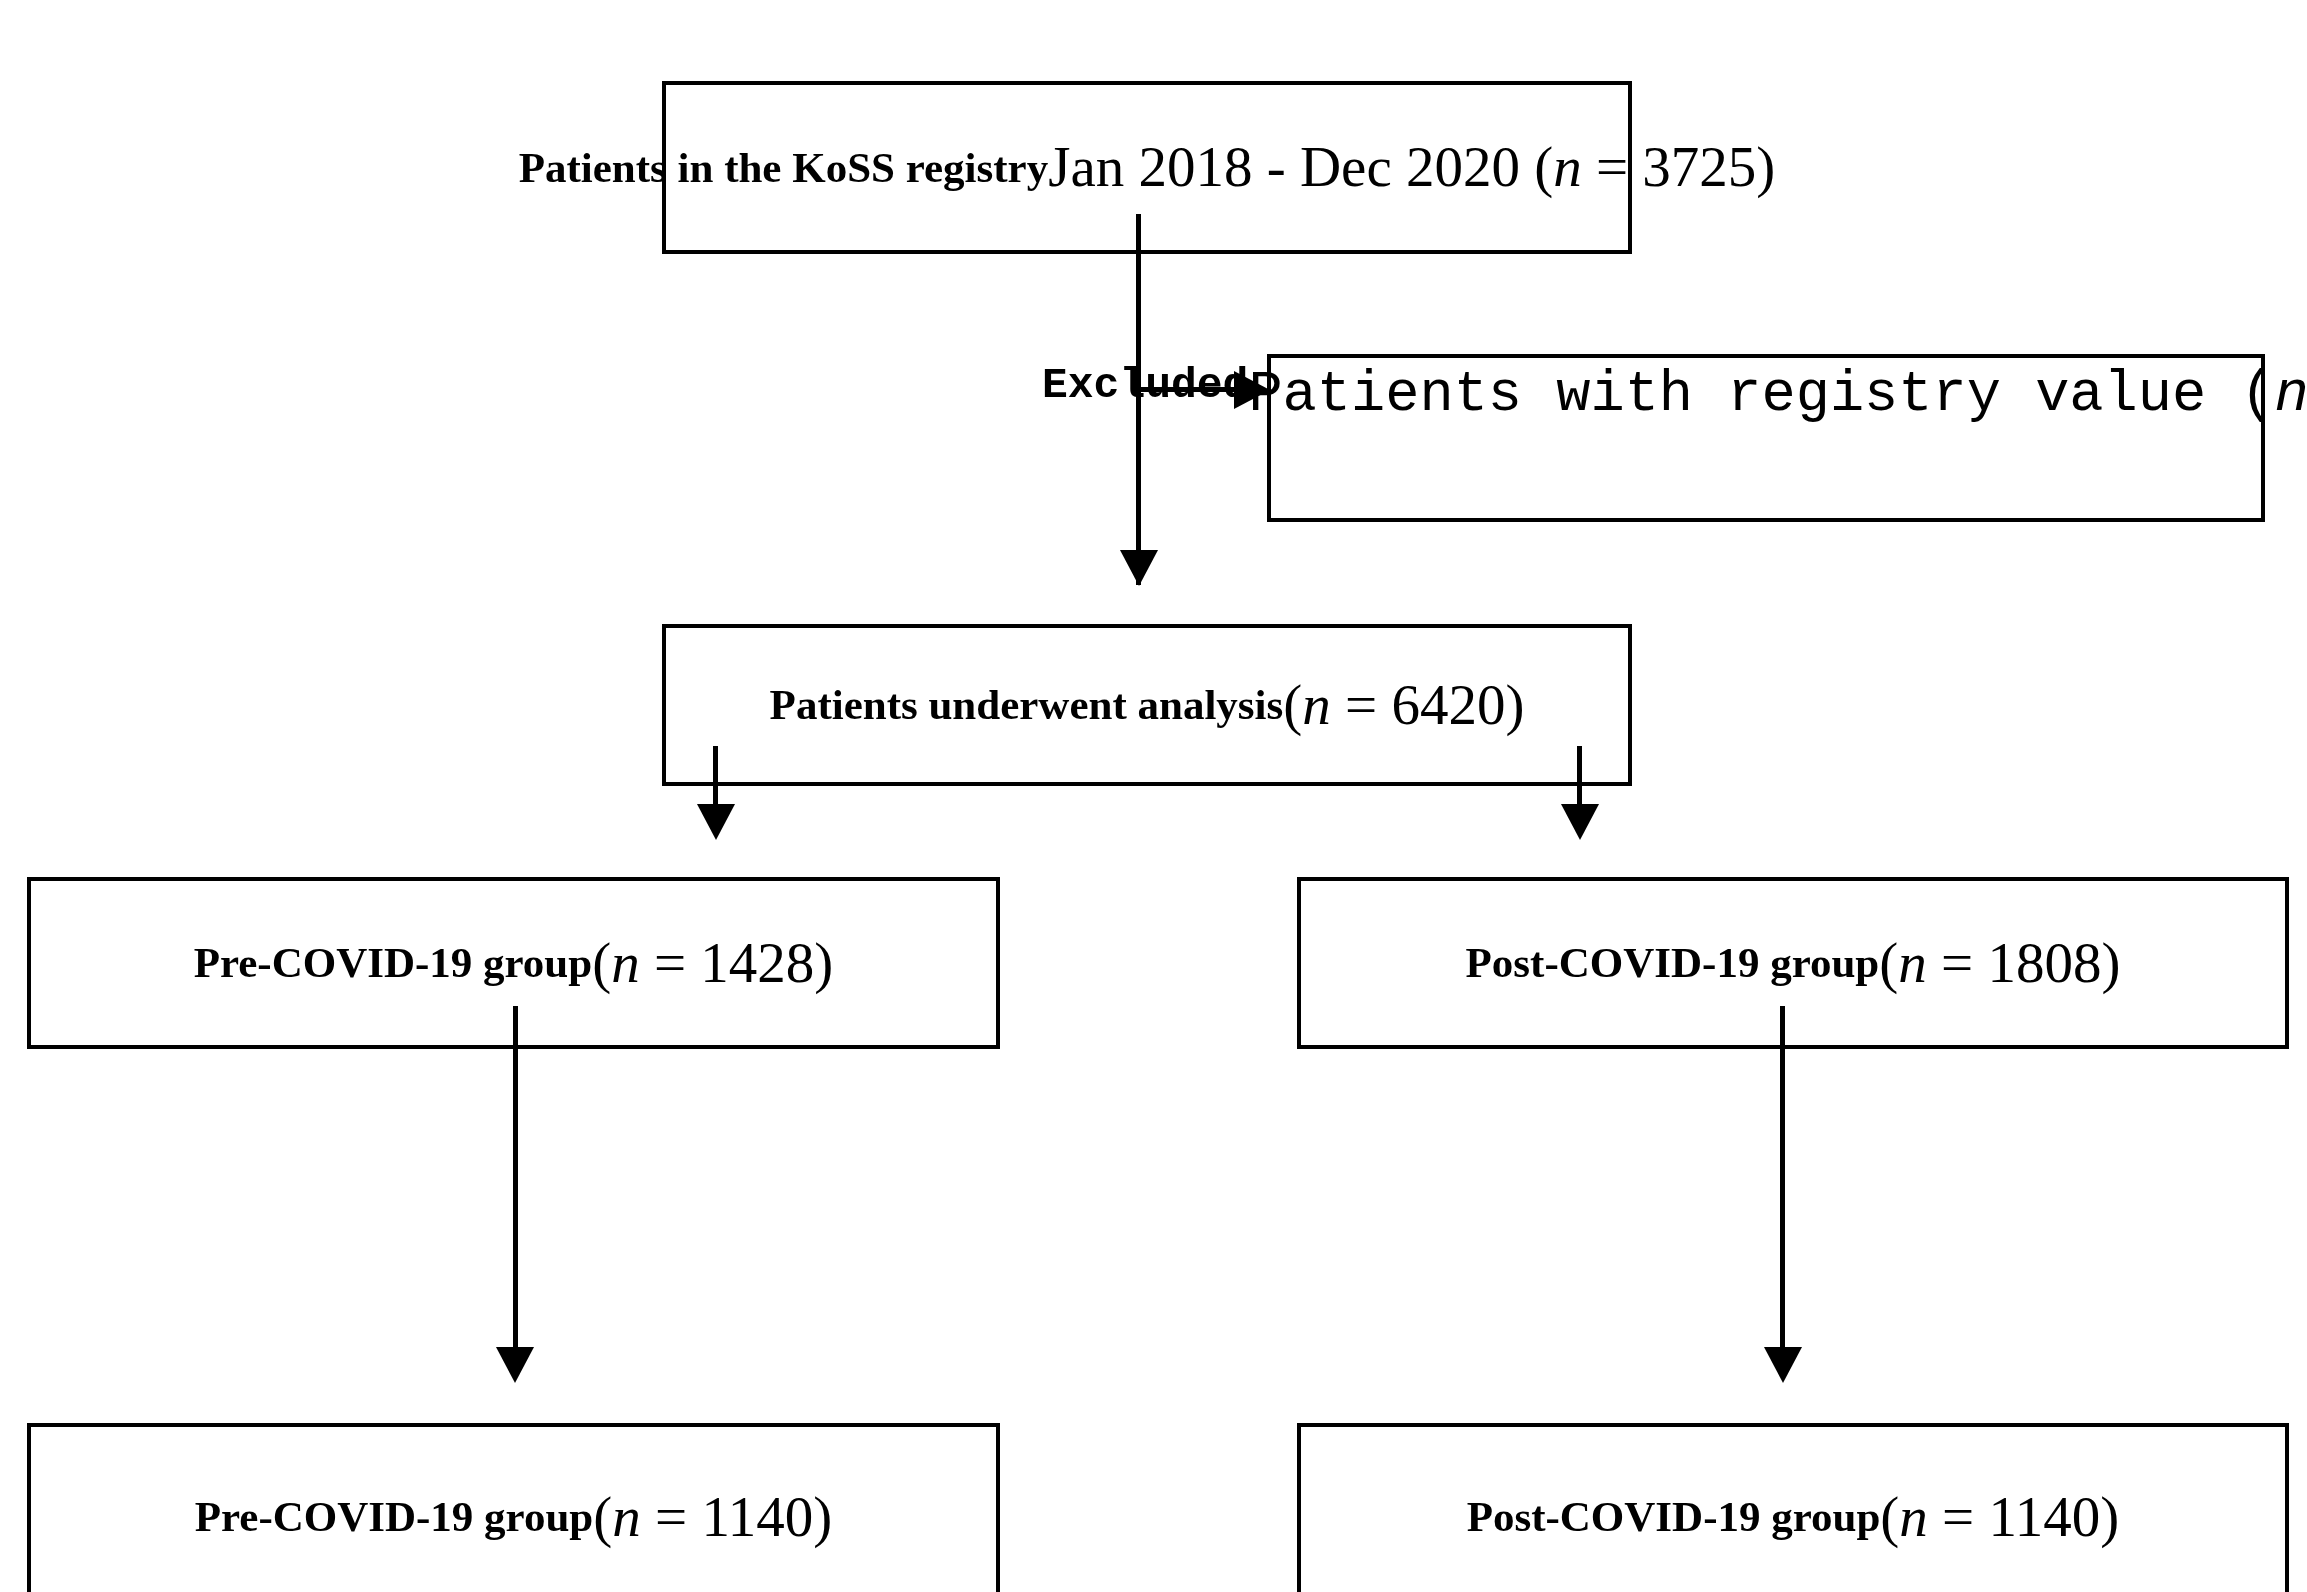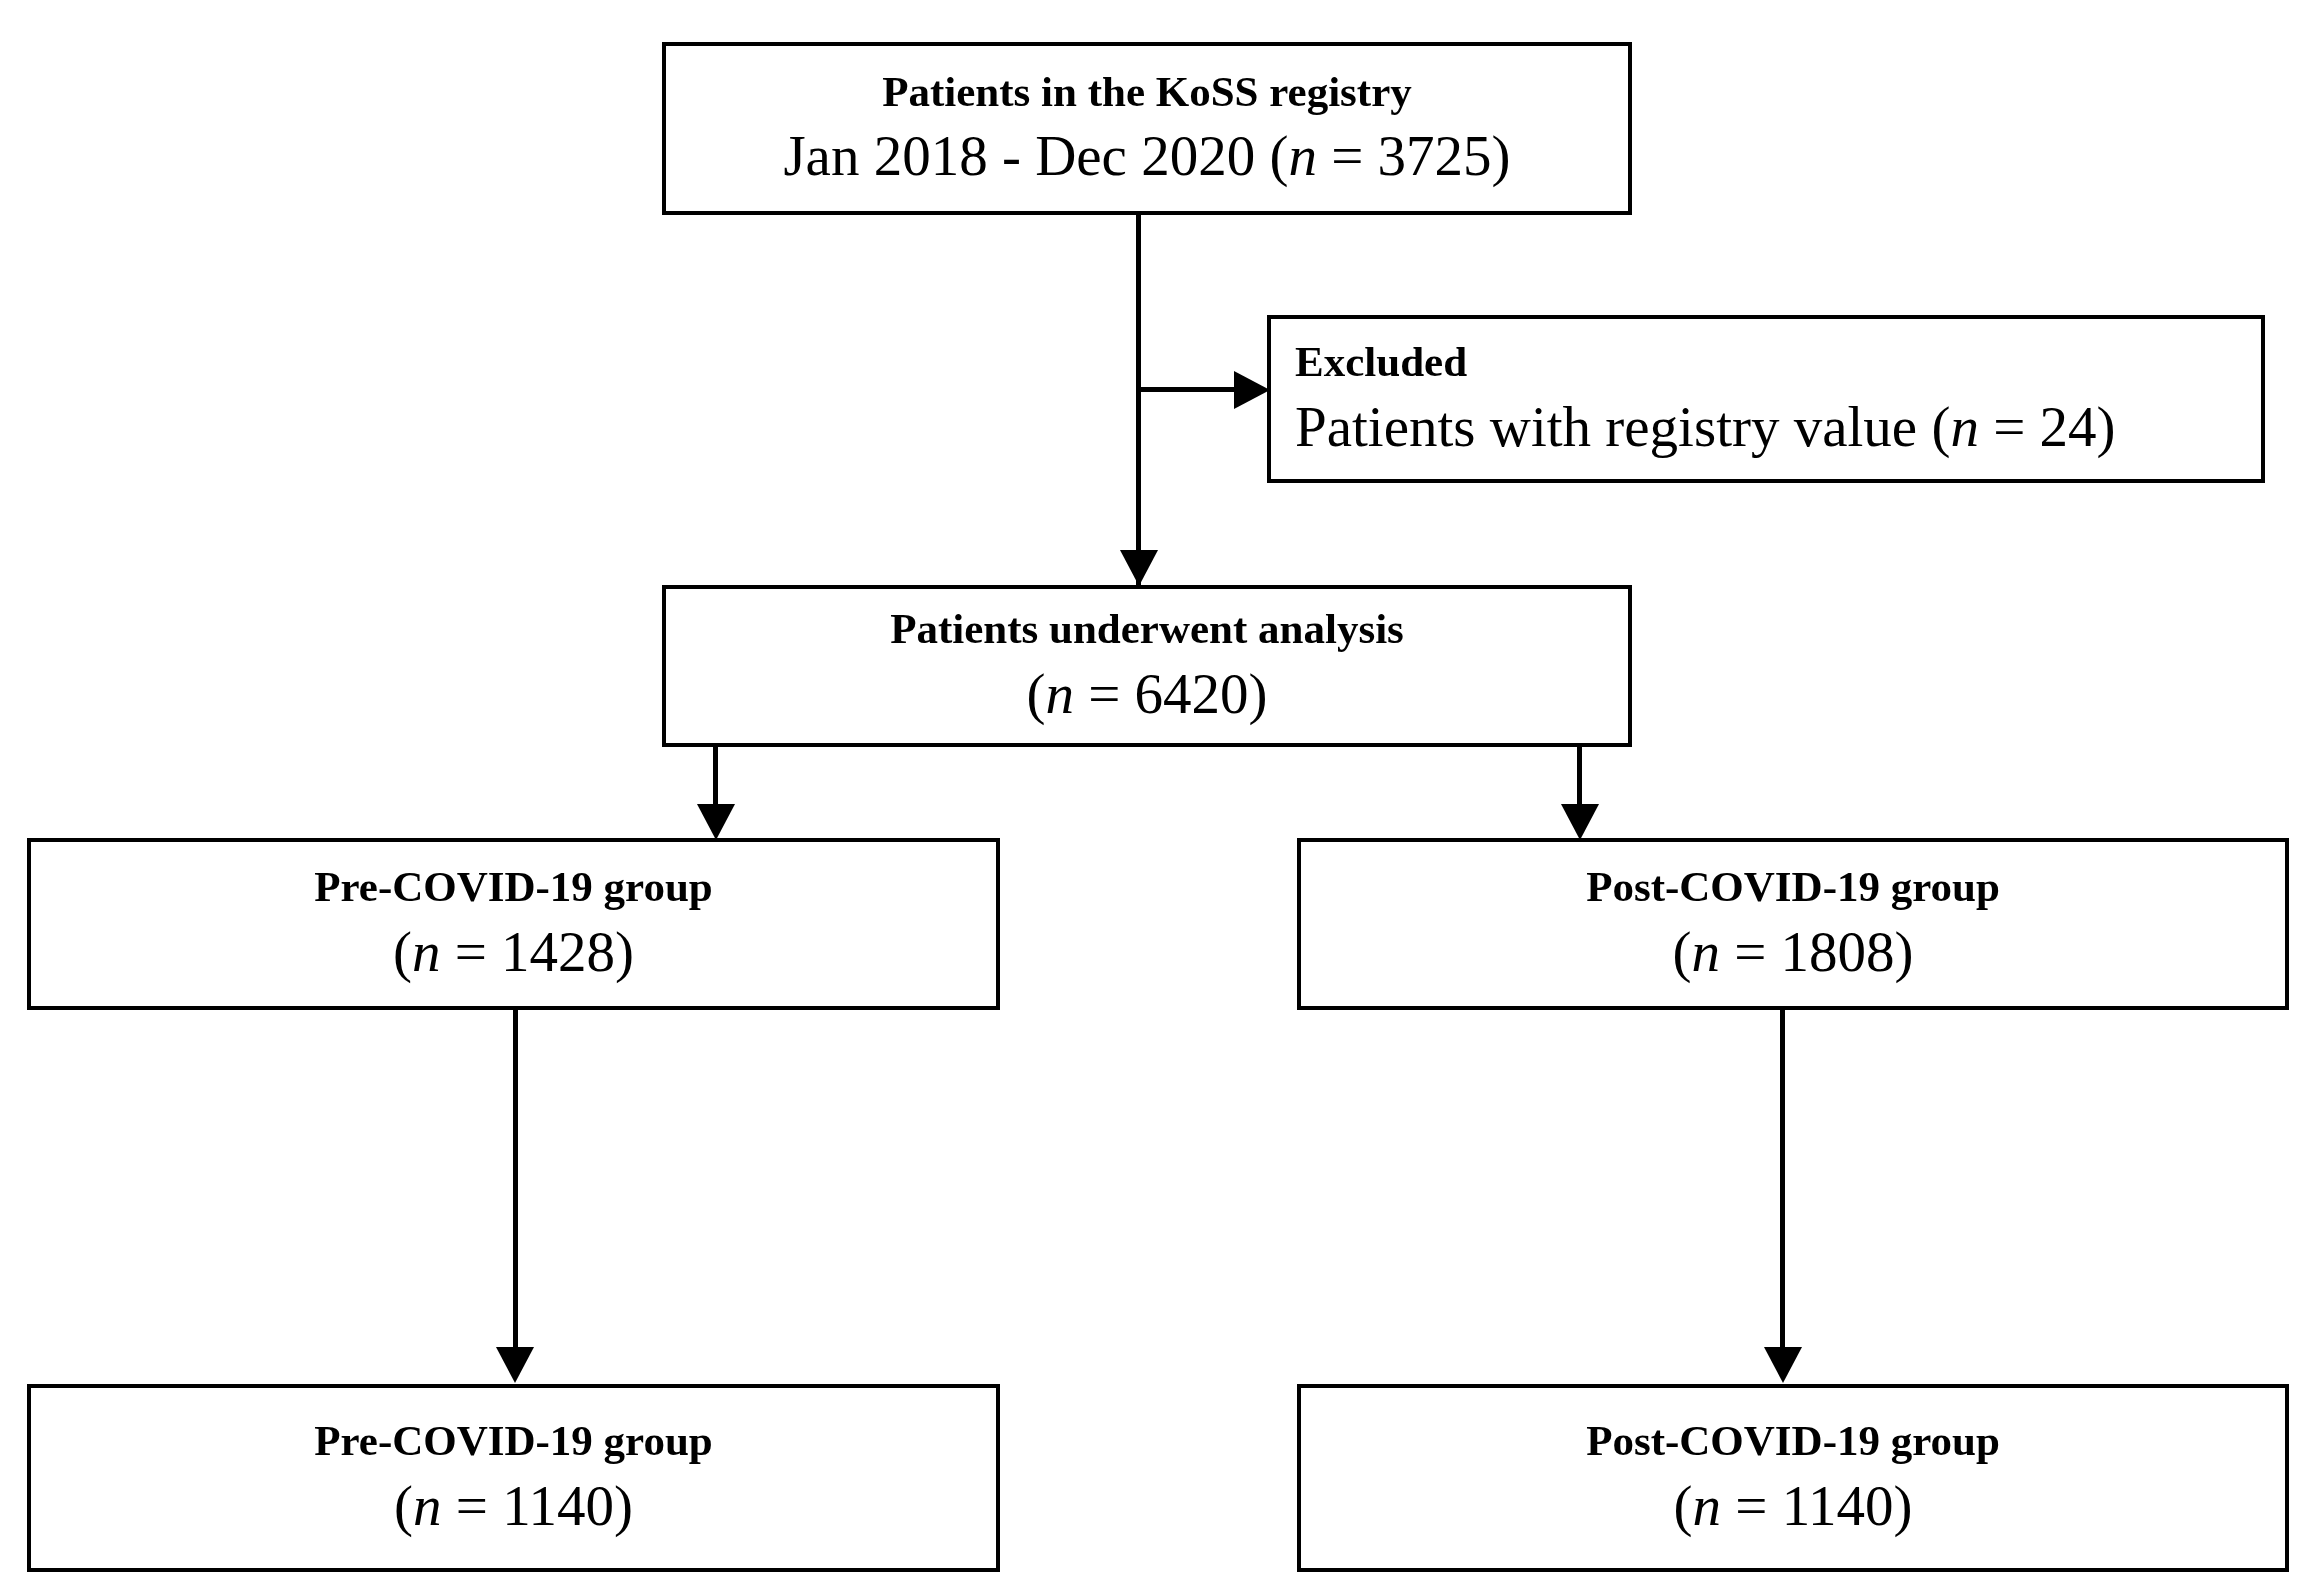--- a/index.html
+++ b/index.html
@@ -14,31 +14,33 @@
     background: #ffffff;
     font-family: "Liberation Serif", "DejaVu Serif", serif;
     overflow: hidden;
   }
   .node {
     position: absolute;
     box-sizing: border-box;
     border: 4.9px solid #000000;
     background: #ffffff;
     display: flex;
-    flex-direction: column;
+    flex-direction: row;
     align-items: center;
     justify-content: center;
     text-align: center;
     color: #000000;
     line-height: 1.30;
+    margin-top: 39px;
   }
   .node.left-align {
     align-items: flex-start;
     text-align: right;
     padding-left: 24px;
+    font-family: Liberation Mono, monospace;
   }
   .line1 {
     font-weight: bold;
     font-size: 43px;
     white-space: nowrap;
   }
   .line2 {
     font-weight: normal;
     font-size: 57px;
     white-space: nowrap;

